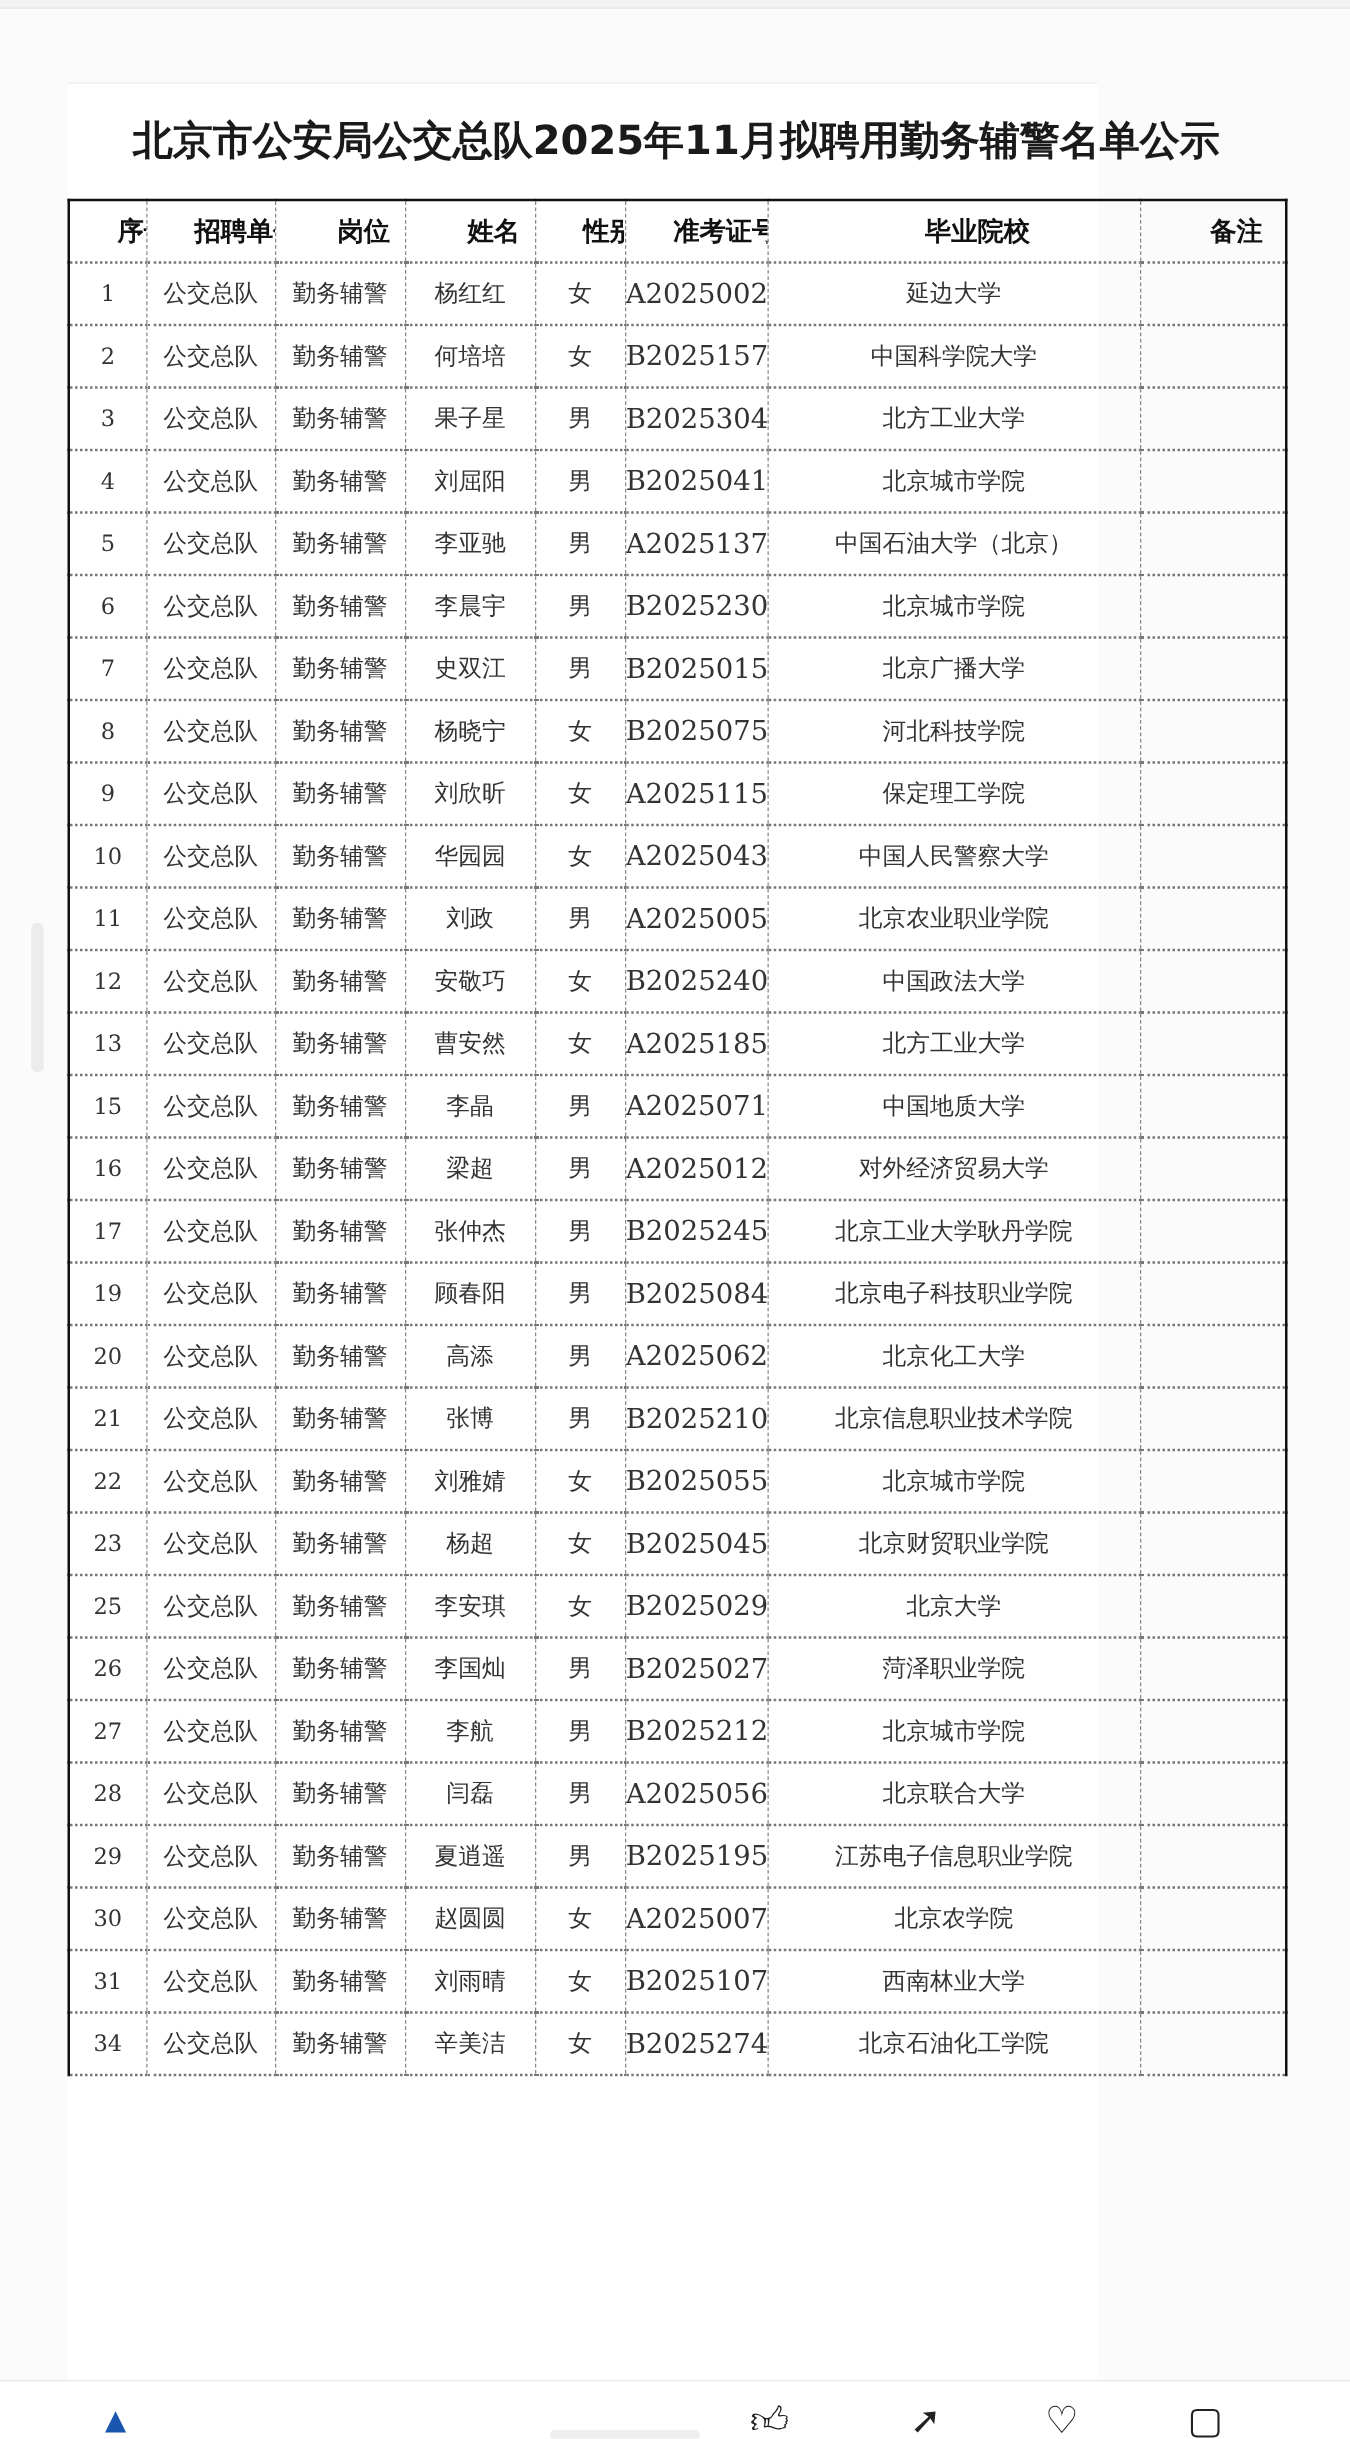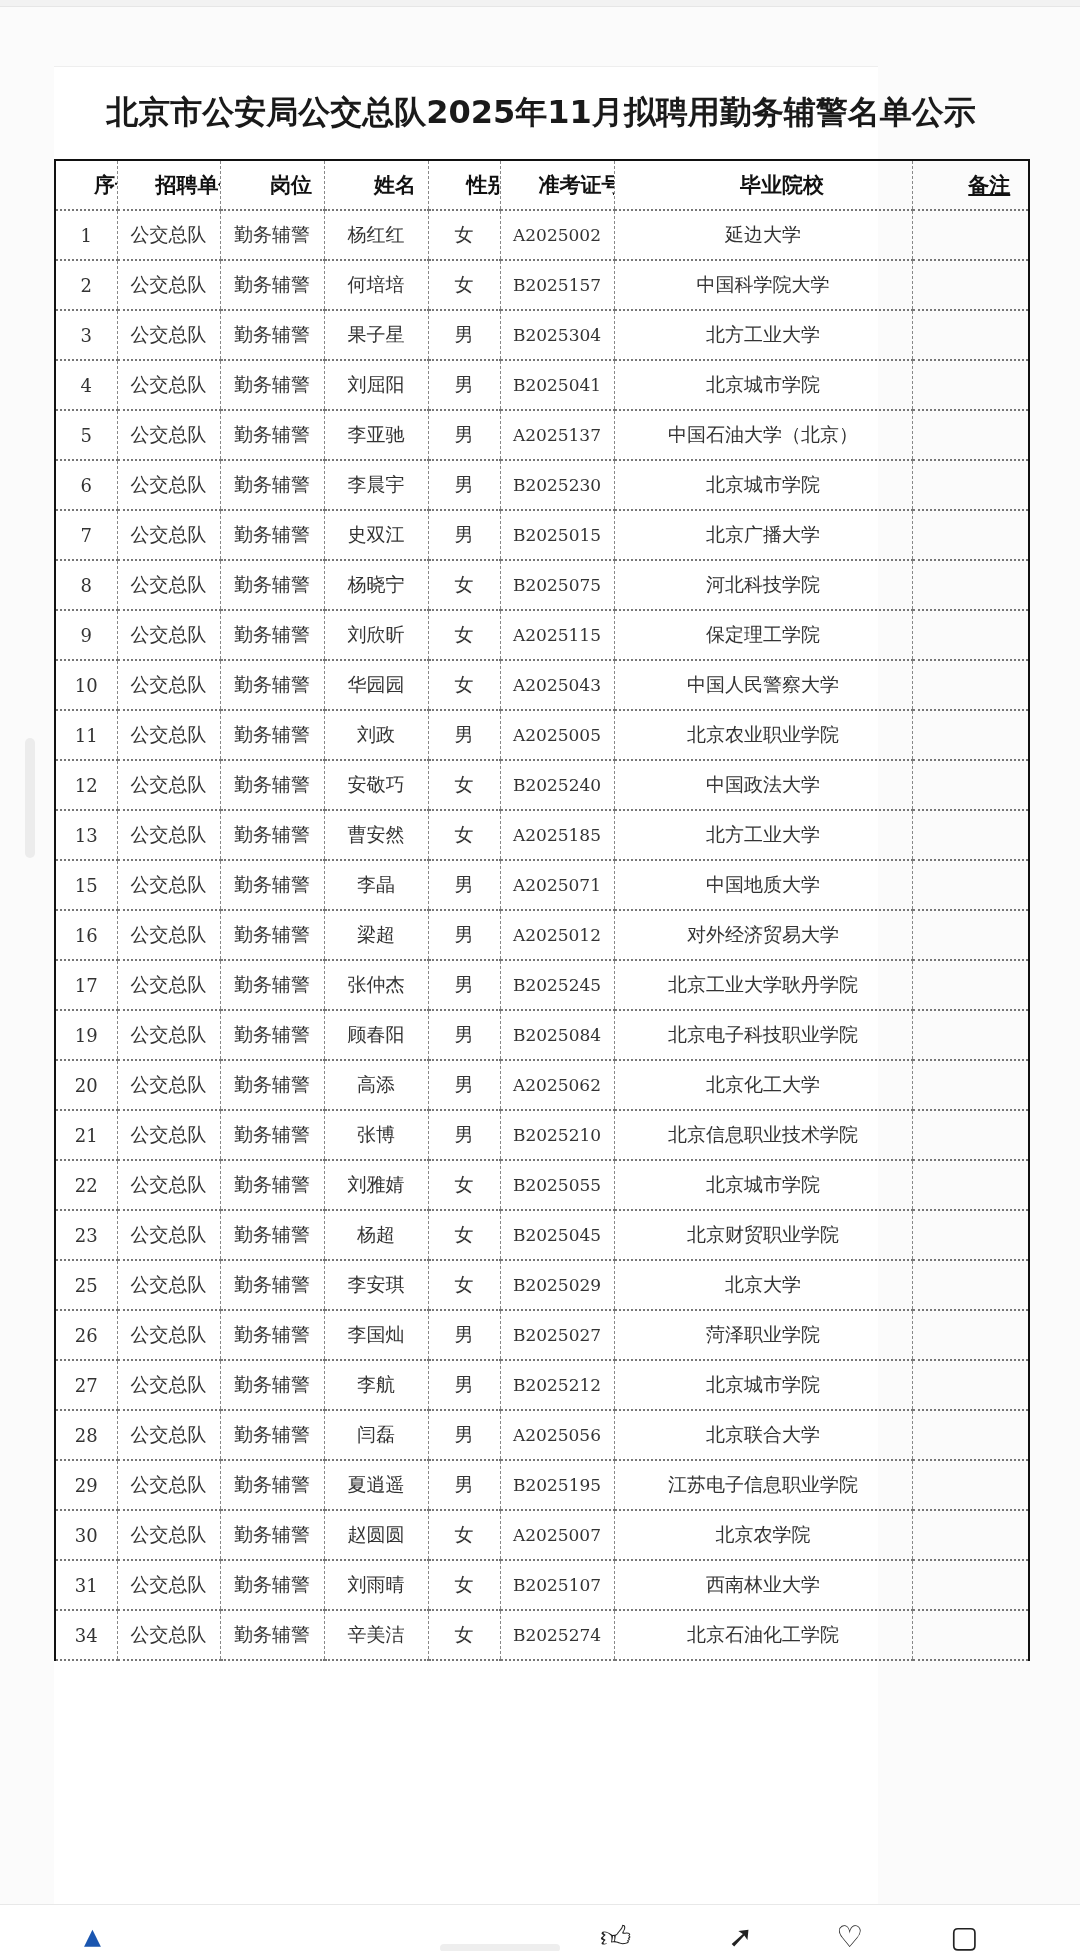--- a/index.html
+++ b/index.html
@@ -24,28 +24,28 @@
   }
   table {
     position:absolute; left:0; top:92px;
     border-collapse:collapse; table-layout:fixed; width:974px;
     border-left:2px solid #111; border-right:2px solid #111; border-top:2px solid #111;
   }
   th, td {
     border-right:1px dashed #888; border-bottom:2px dotted #777;
     text-align:center; padding:0; overflow:hidden; white-space:nowrap;
   }
-  th:last-child, td:last-child { border-right:none;text-decoration:underline; }
+  th:last-child, td:last-child { border-right:none; }
   th {
     height:48px; font-family:"DejaVu Sans", "Liberation Sans", sans-serif;
     font-size:21px; font-weight:bold; color:#111;padding-left:38px;
   }
   td { height:48px; font-size:19px; color:#333; }
   td.num, td.code { font-family:"DejaVu Serif", "Liberation Serif", serif; font-size:18px; }
-  td.code { font-size:17px; }
+  td.code { font-size:22px; }
   .bottombar {
     position:absolute; left:0; top:1904px; width:1080px; height:47px;
     background:#ffffff; border-top:1px solid #e8e8e8;
   }
   .bicon { position:absolute; bottom:0; color:#222; font-size:30px; line-height:30px; }
 </style>
 </head>
 <body>
 
 <div class="topline"></div>

